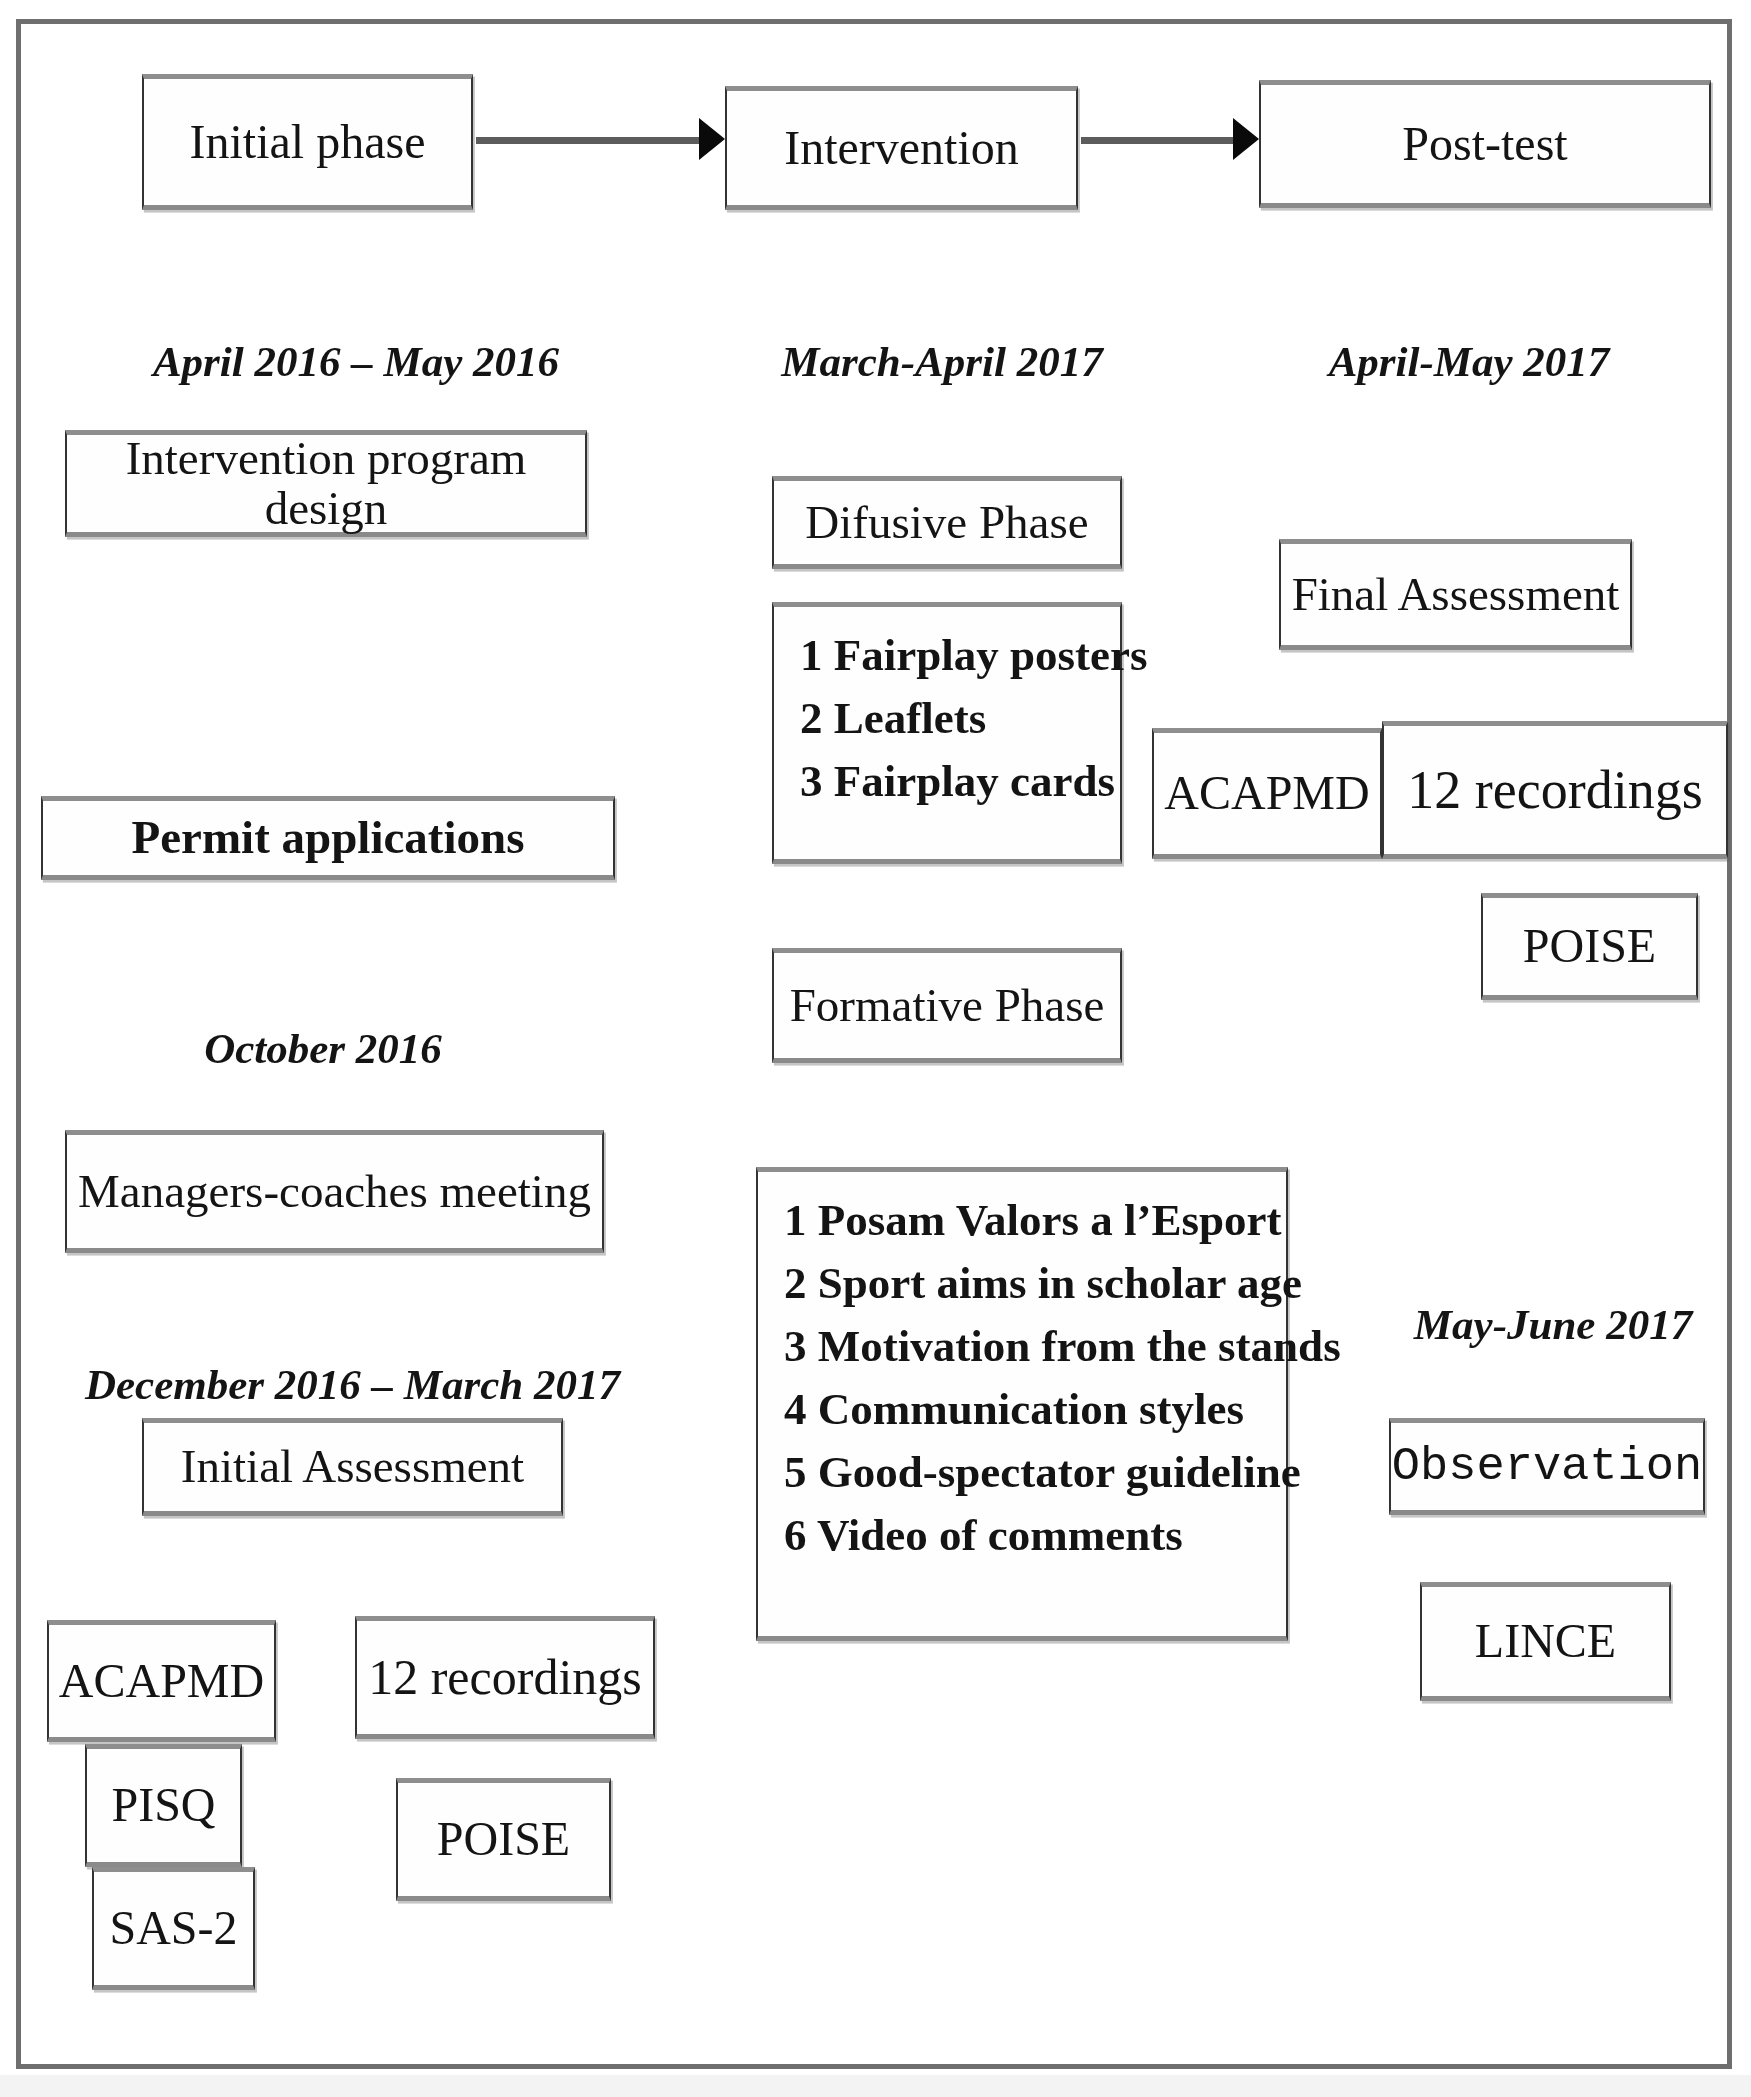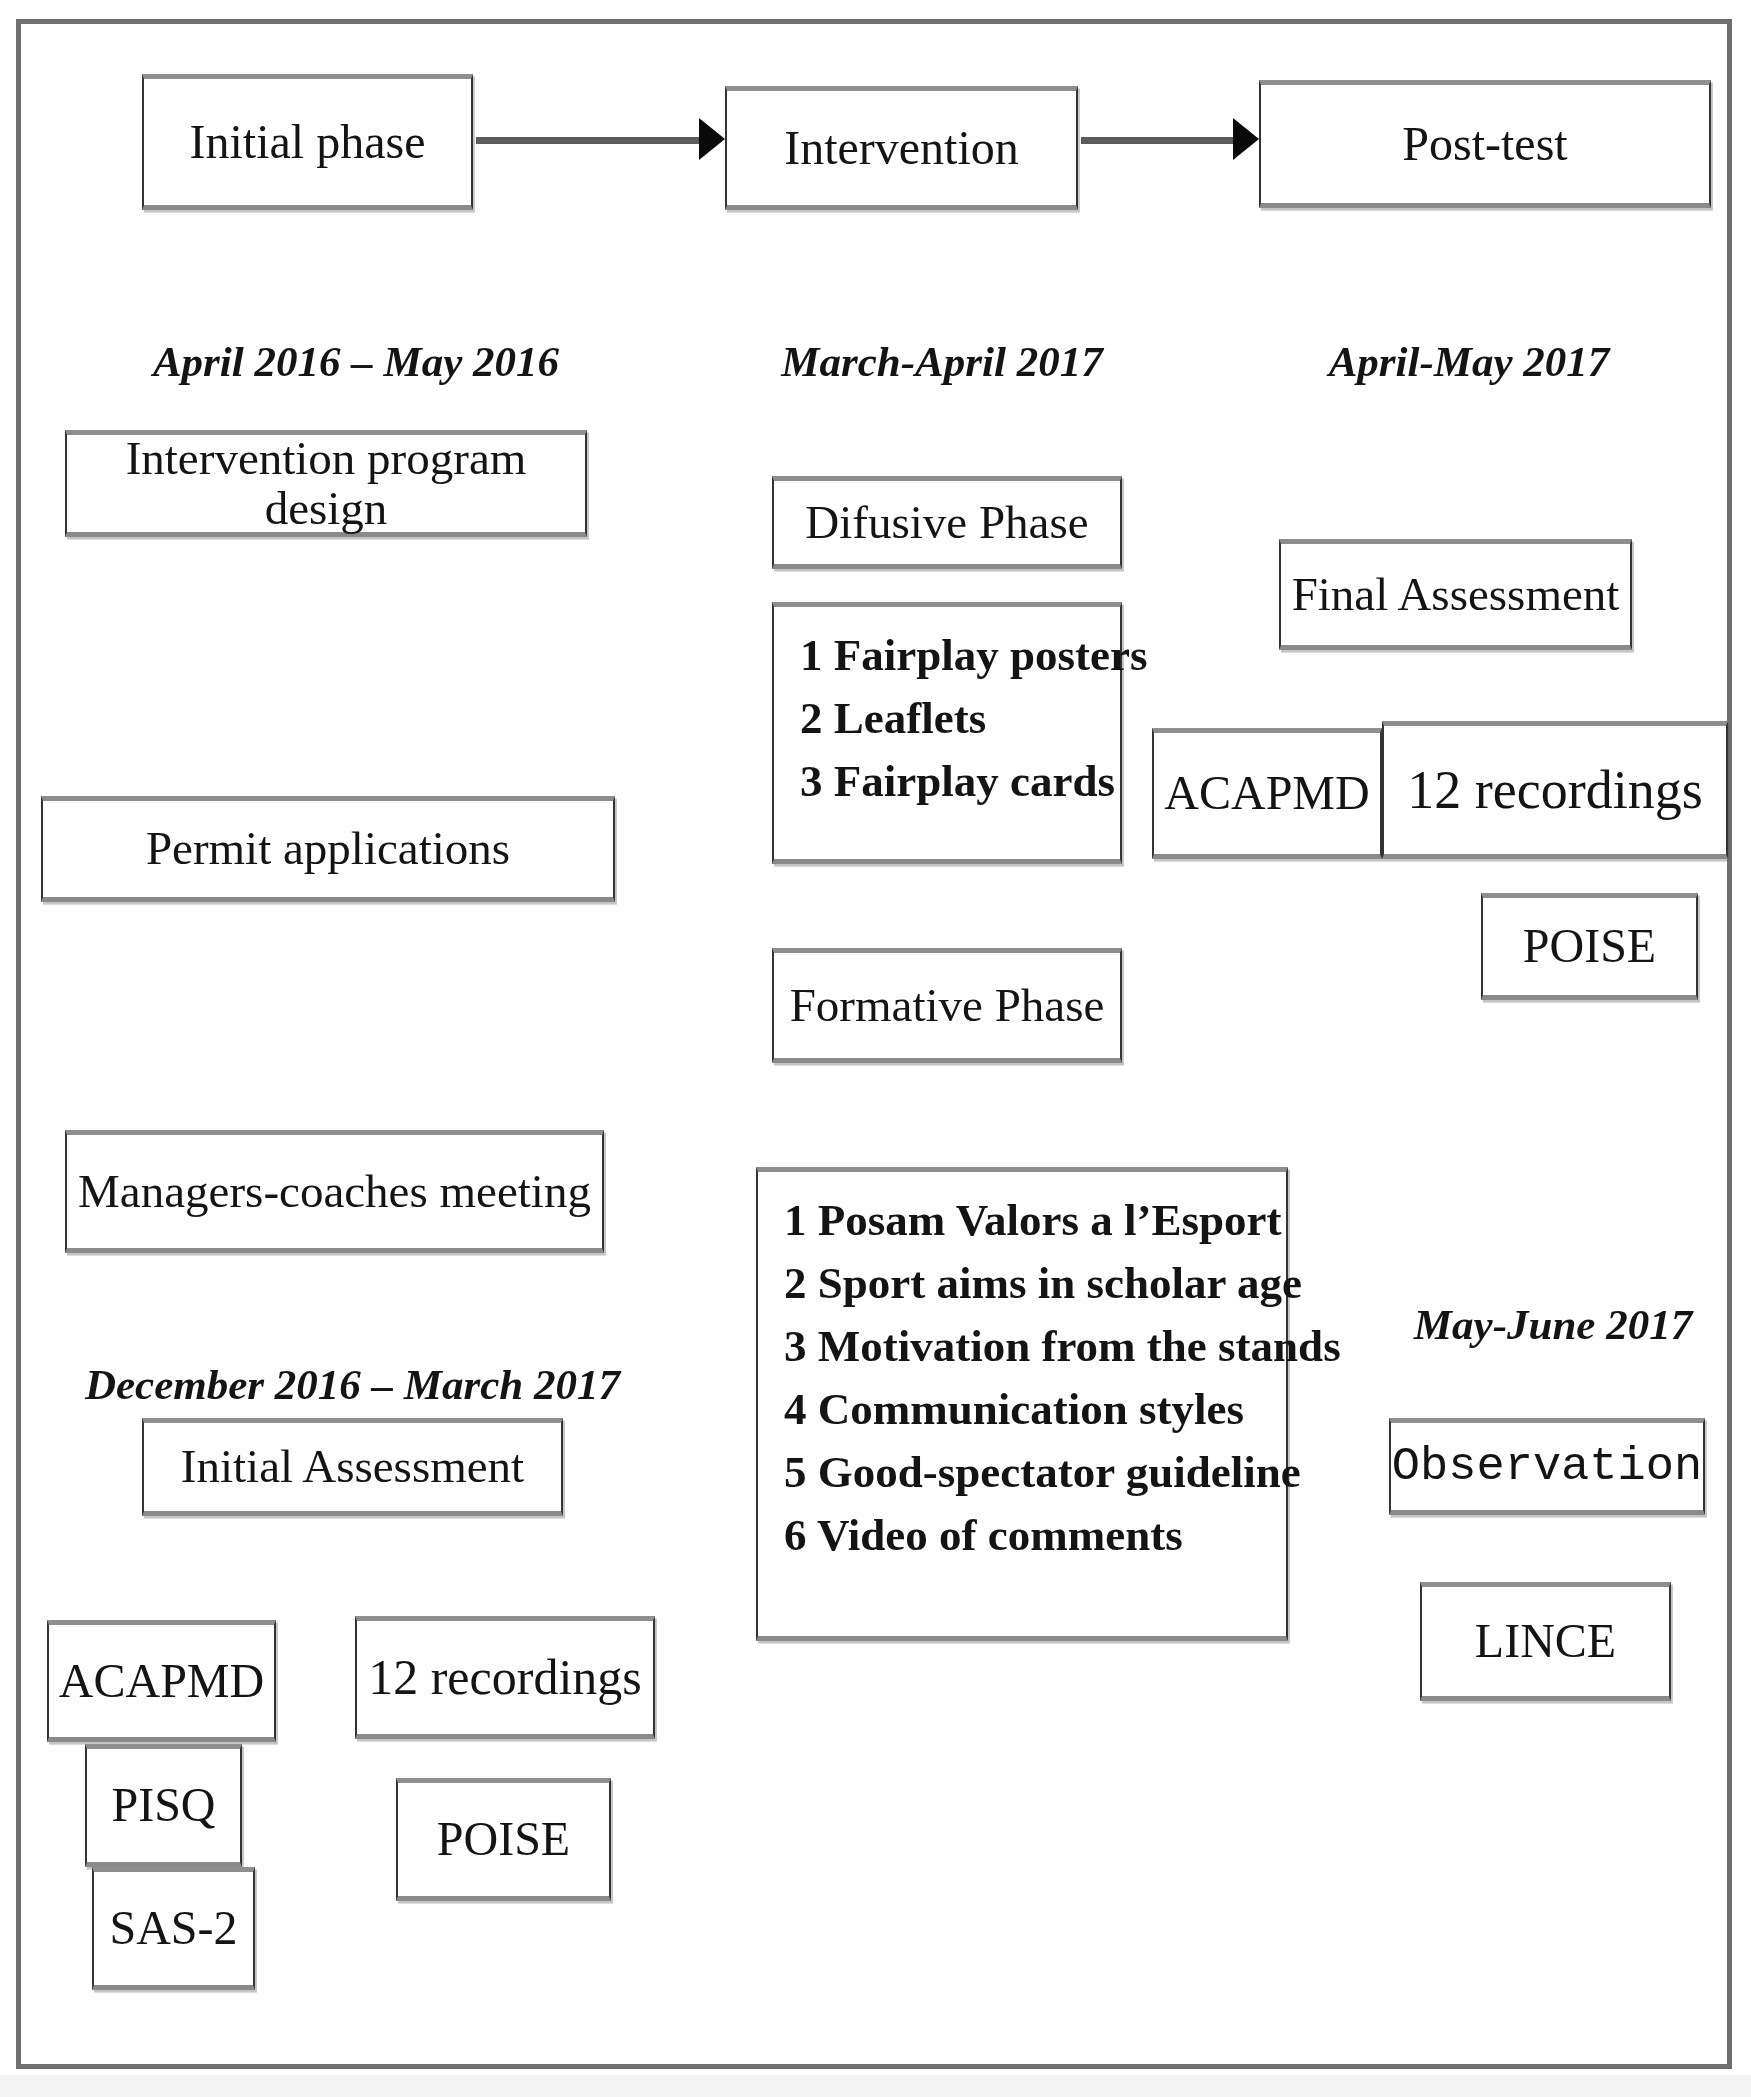--- a/index.html
+++ b/index.html
@@ -118,24 +118,25 @@
     <span>Post-test</span>
   </div>
 
   <div class="date" style="left:94px; top:338px; width:524px;">April 2016 – May 2016</div>
 
   <div class="box" style="left:65px; top:430px; width:522px; height:107px;">
     <span>Intervention program design</span>
   </div>
 
 
-  <div class="box" style="left:41px; top:796px; width:574px; height:106px;">
+  <div class="box" style="left:41px; top:796px; width:574px; height:84px;font-weight:bold;">
     <span>Permit applications</span>
   </div>
 
+  <div class="date" style="left:61px; top:1025px; width:524px;">October 2016</div>
 
   <div class="box" style="left:65px; top:1130px; width:539px; height:123px;">
     <span>Managers-coaches meeting</span>
   </div>
 
   <div class="date" style="left:61px; top:1361px; width:583px;">December 2016 – March 2017</div>
 
   <div class="box" style="left:142px; top:1418px; width:421px; height:98px;">
     <span>Initial Assessment</span>
   </div>

